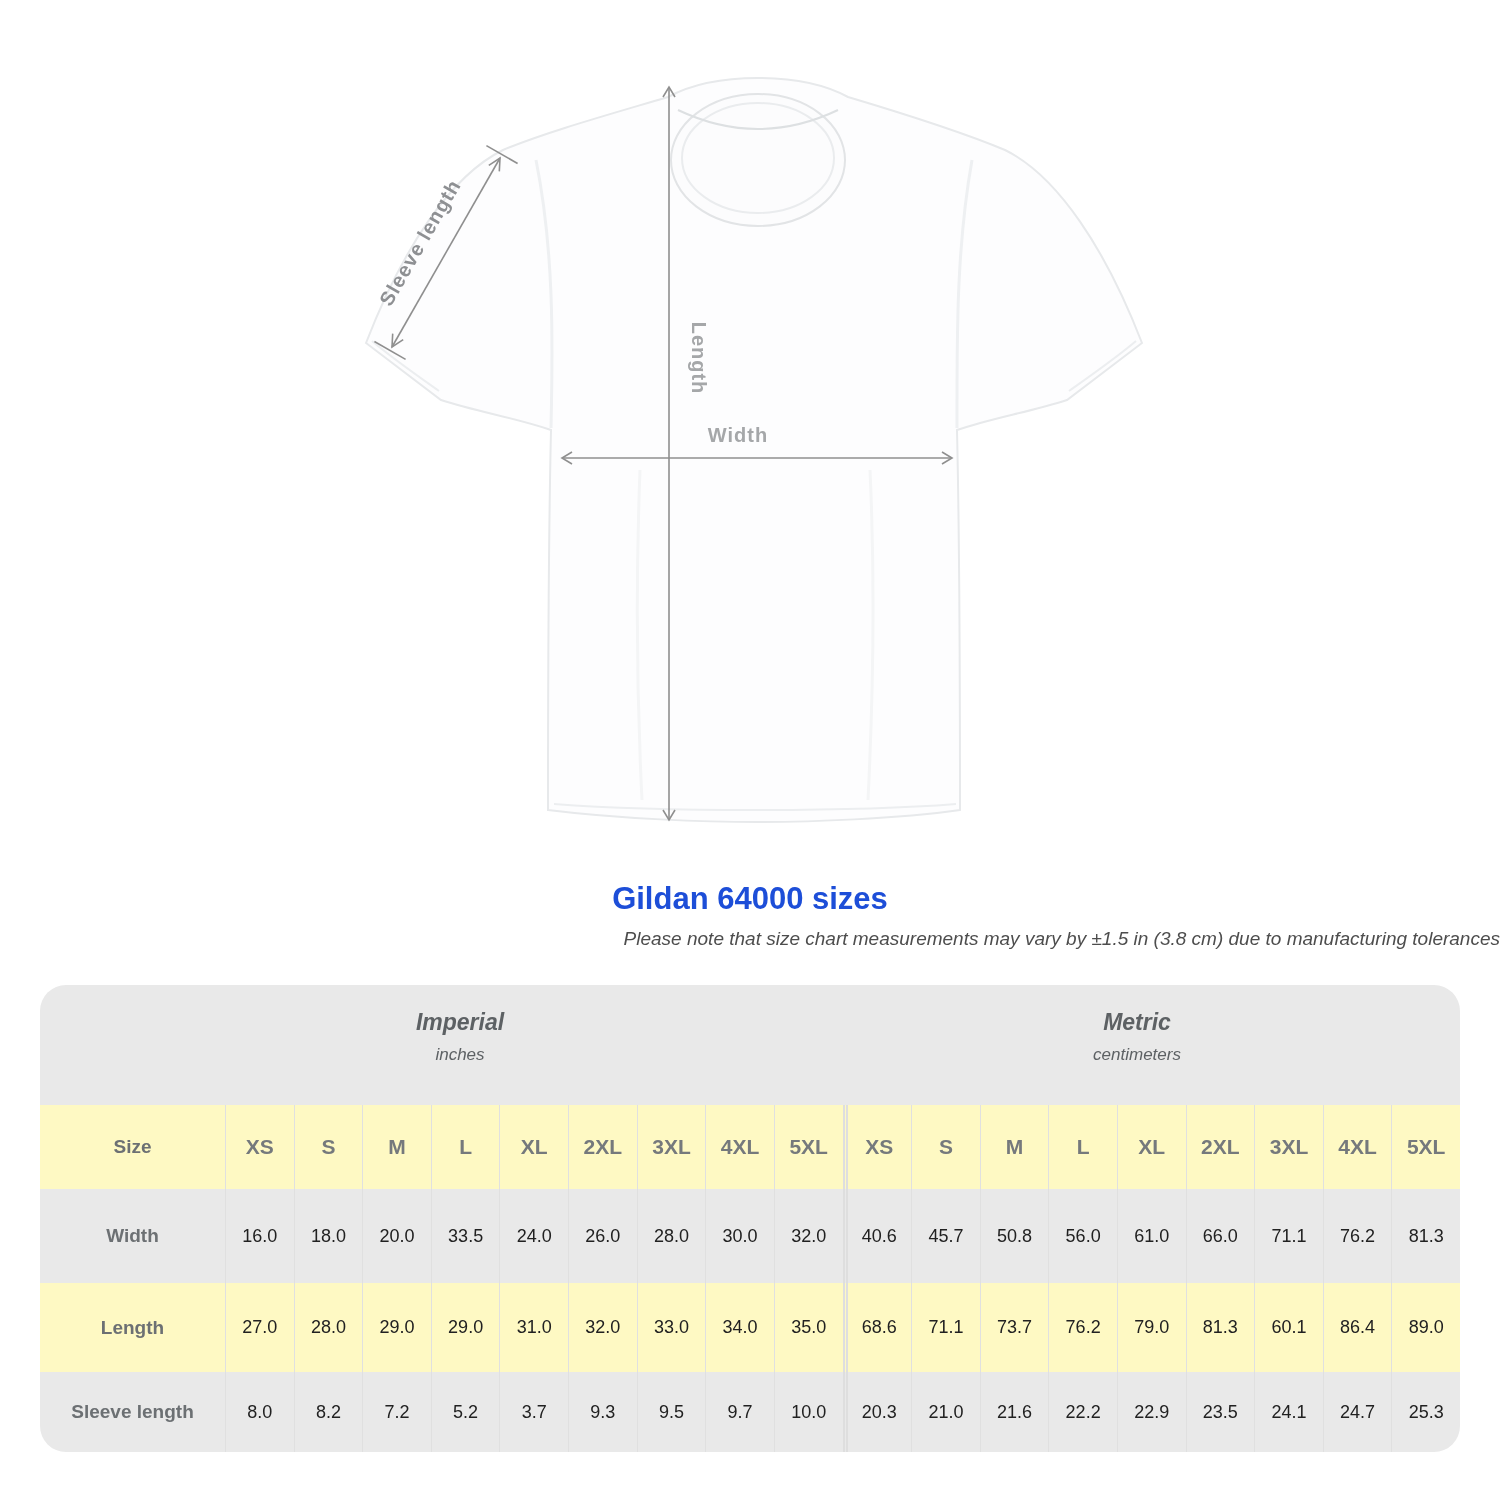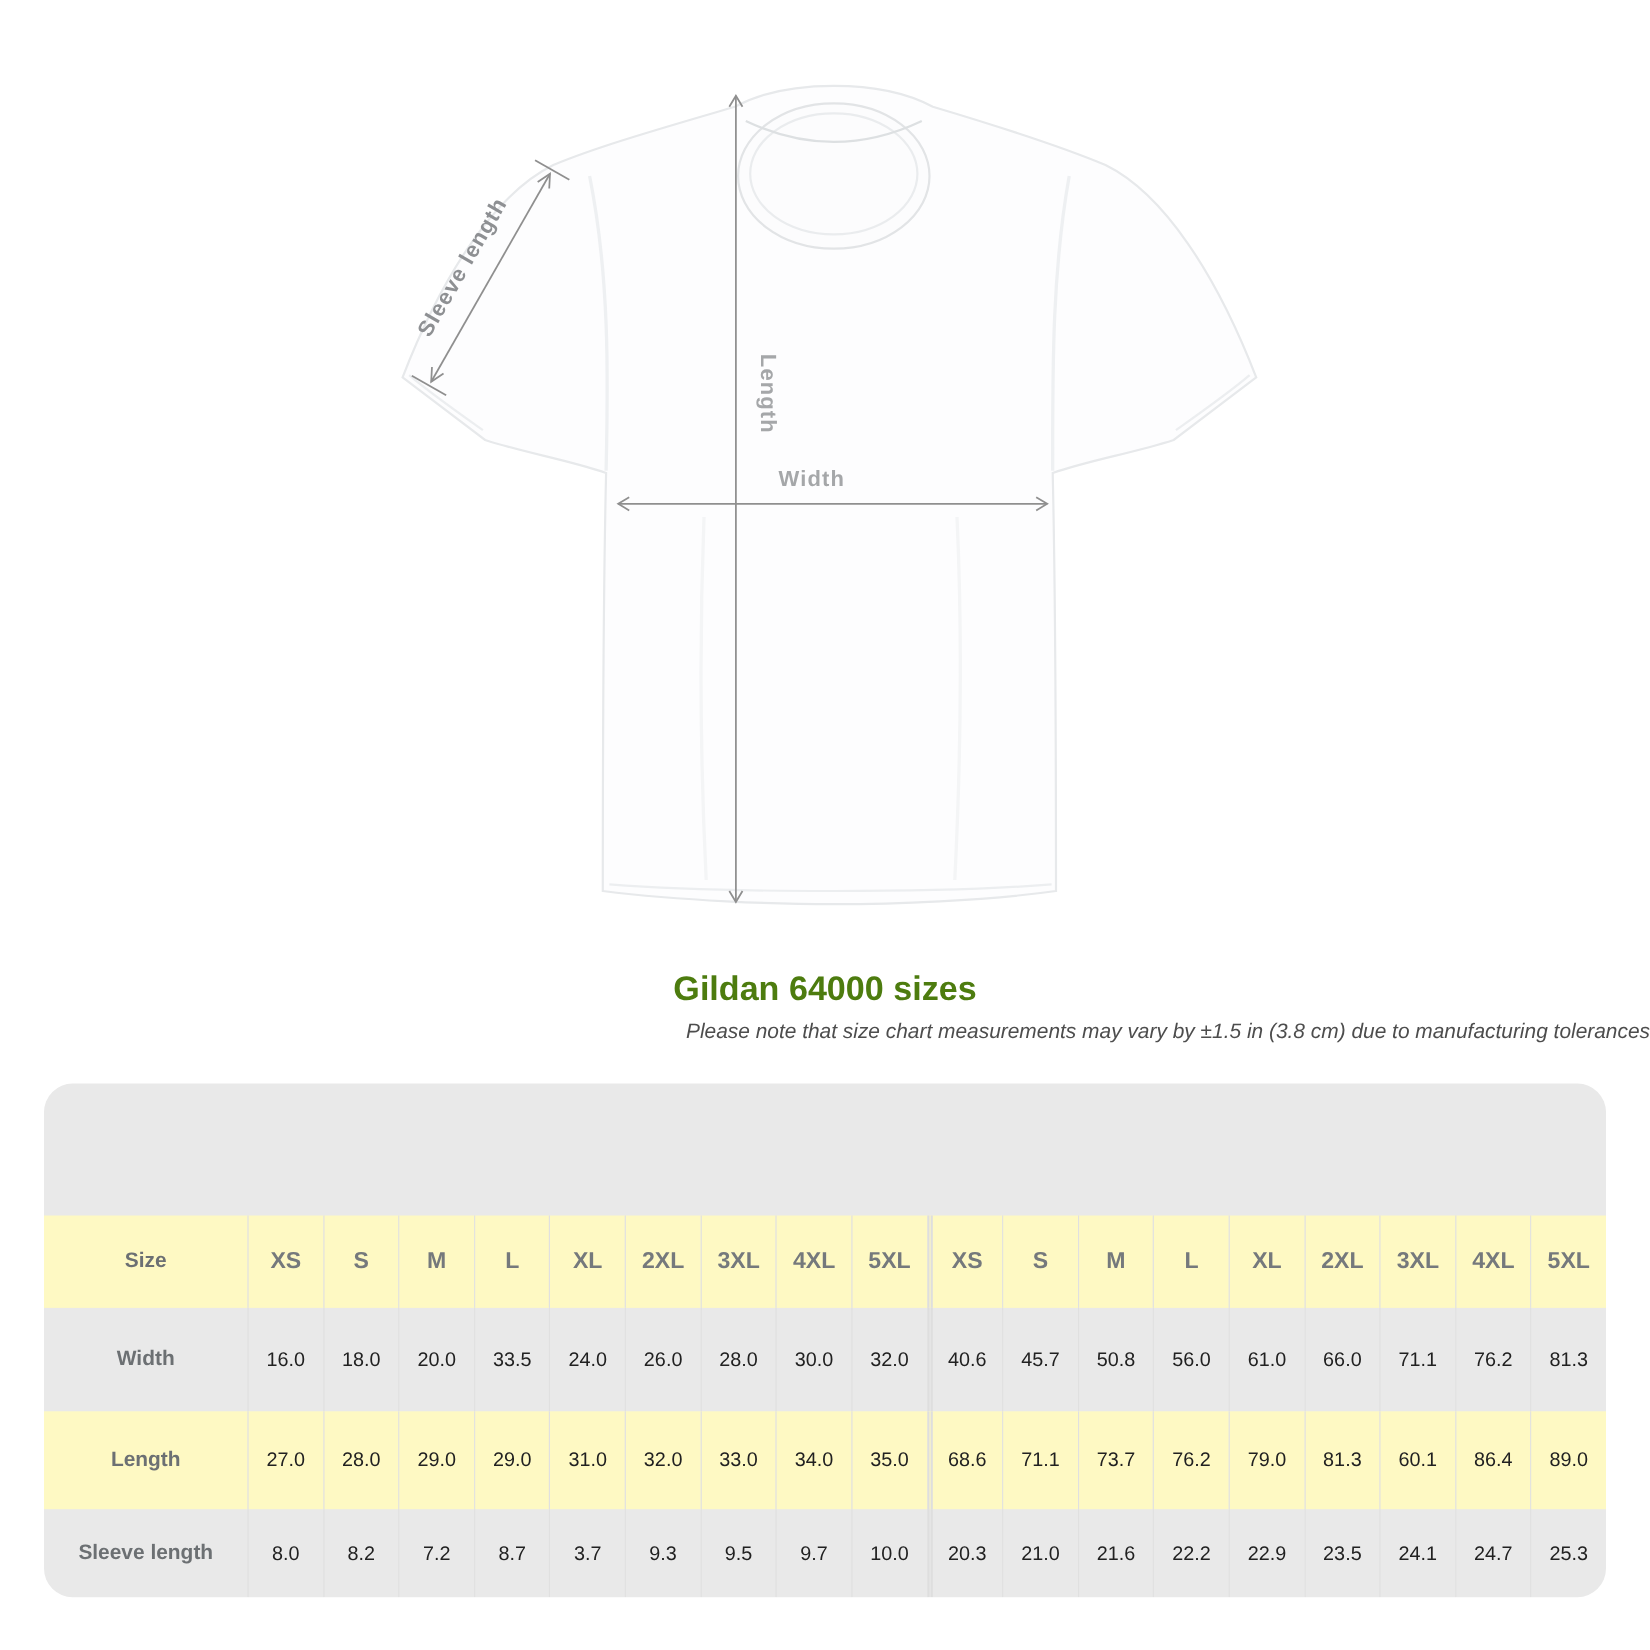--- a/index.html
+++ b/index.html
@@ -6,21 +6,21 @@
     font-family:"Liberation Sans", sans-serif; position:relative; overflow:hidden;}
   .page{position:absolute;inset:0;}
 
   
   .diagram{position:absolute;left:340px;top:40px;width:820px;height:800px;}
   .diagram svg{display:block;width:820px;height:800px;}
   .dim-label{font-weight:bold;font-size:20px;letter-spacing:1px;}
 
   
   .title{position:absolute;left:0;top:881px;width:100%;text-align:center;margin:0;
-    font-size:31px;font-weight:bold;color:#4d7c0f;}
+    font-size:31px;font-weight:bold;color:#1d4ed8;}
   .subtitle{position:absolute;left:0;top:928px;width:100%;text-align:right;margin:0;
     font-size:19px;font-style:italic;color:#4d4d4d;}
 
   
   .size-table{position:absolute;left:40px;top:985px;width:1420px;height:467px;
     background:#e9e9e9;border-radius:26px;overflow:hidden;}
   .unit-band{position:absolute;left:0;top:0;width:100%;height:120px;}
   .unit-group{position:absolute;top:24px;transform:translateX(-50%);text-align:center;color:#5d6164;}
   .unit-group .u-label{font-size:23px;font-weight:bold;font-style:italic;}
   .unit-group .u-sub{font-size:17px;font-style:italic;margin-top:9px;}
@@ -94,20 +94,30 @@
       <text class="dim-label" transform="translate(86,206) rotate(-60)" text-anchor="middle" fill="#8e9093">Sleeve length</text>
       <text class="dim-label" transform="translate(352,318) rotate(90)" text-anchor="middle" fill="#a5a7a9">Length</text>
       <text class="dim-label" x="398" y="402" text-anchor="middle" fill="#a5a7a9">Width</text>
     </svg>
   </div>
 
   <h1 class="title">Gildan 64000 sizes</h1>
   <p class="subtitle">Please note that size chart measurements may vary by ±1.5 in (3.8 cm) due to manufacturing tolerances</p>
 
   <div class="size-table">
+    <div class="unit-band">
+      <div class="unit-group" style="left:420px;">
+        <div class="u-label">Imperial</div>
+        <div class="u-sub">inches</div>
+      </div>
+      <div class="unit-group" style="left:1097px;">
+        <div class="u-label">Metric</div>
+        <div class="u-sub">centimeters</div>
+      </div>
+    </div>
     <div id="grid">
         <div class="c w row-label">Size</div>
         <div class="c w size-head sep">XS</div>
         <div class="c w size-head sep">S</div>
         <div class="c w size-head sep">M</div>
         <div class="c w size-head sep">L</div>
         <div class="c w size-head sep">XL</div>
         <div class="c w size-head sep">2XL</div>
         <div class="c w size-head sep">3XL</div>
         <div class="c w size-head sep">4XL</div>
@@ -156,21 +166,21 @@
         <div class="c w val sep">76.2</div>
         <div class="c w val sep">79.0</div>
         <div class="c w val sep">81.3</div>
         <div class="c w val sep">60.1</div>
         <div class="c w val sep">86.4</div>
         <div class="c w val sep">89.0</div>
         <div class="c row-label">Sleeve length</div>
         <div class="c val sep">8.0</div>
         <div class="c val sep">8.2</div>
         <div class="c val sep">7.2</div>
-        <div class="c val sep">8.7</div>
+        <div class="c val sep">5.2</div>
         <div class="c val sep">3.7</div>
         <div class="c val sep">9.3</div>
         <div class="c val sep">9.5</div>
         <div class="c val sep">9.7</div>
         <div class="c val sep">10.0</div>
         <div class="c val sect">20.3</div>
         <div class="c val sep">21.0</div>
         <div class="c val sep">21.6</div>
         <div class="c val sep">22.2</div>
         <div class="c val sep">22.9</div>

